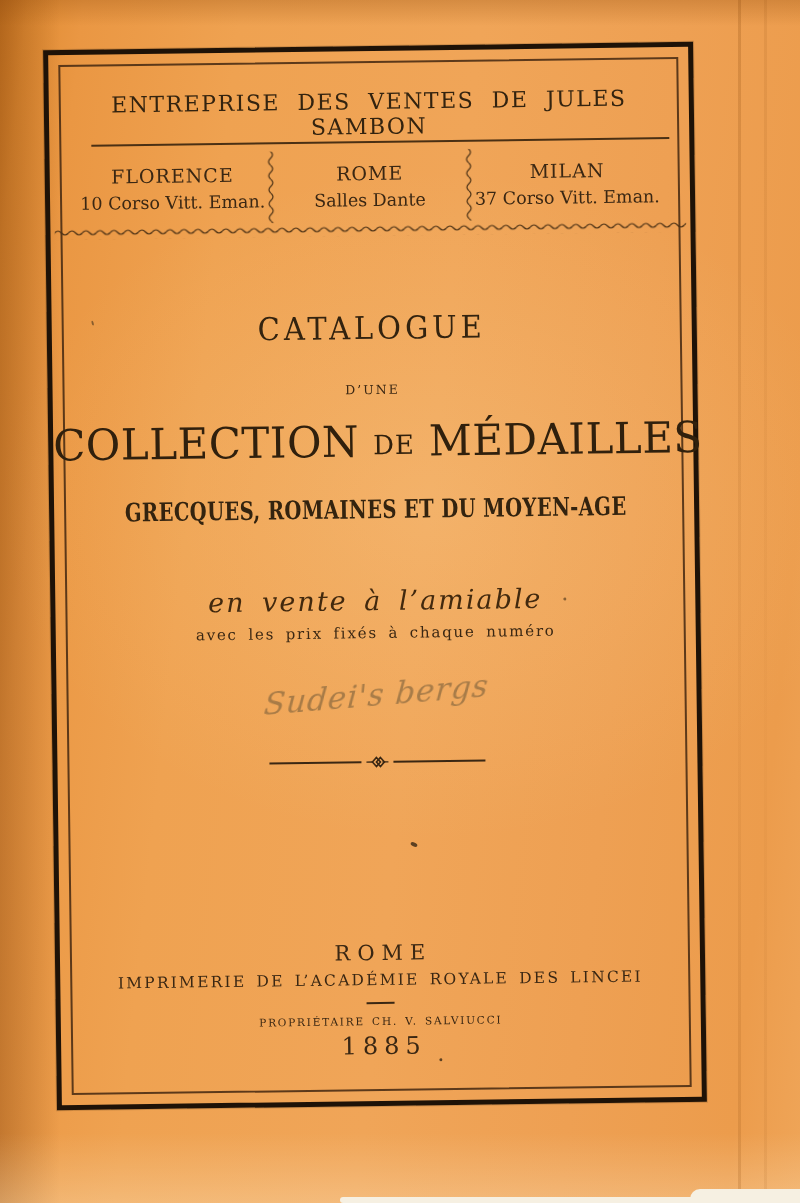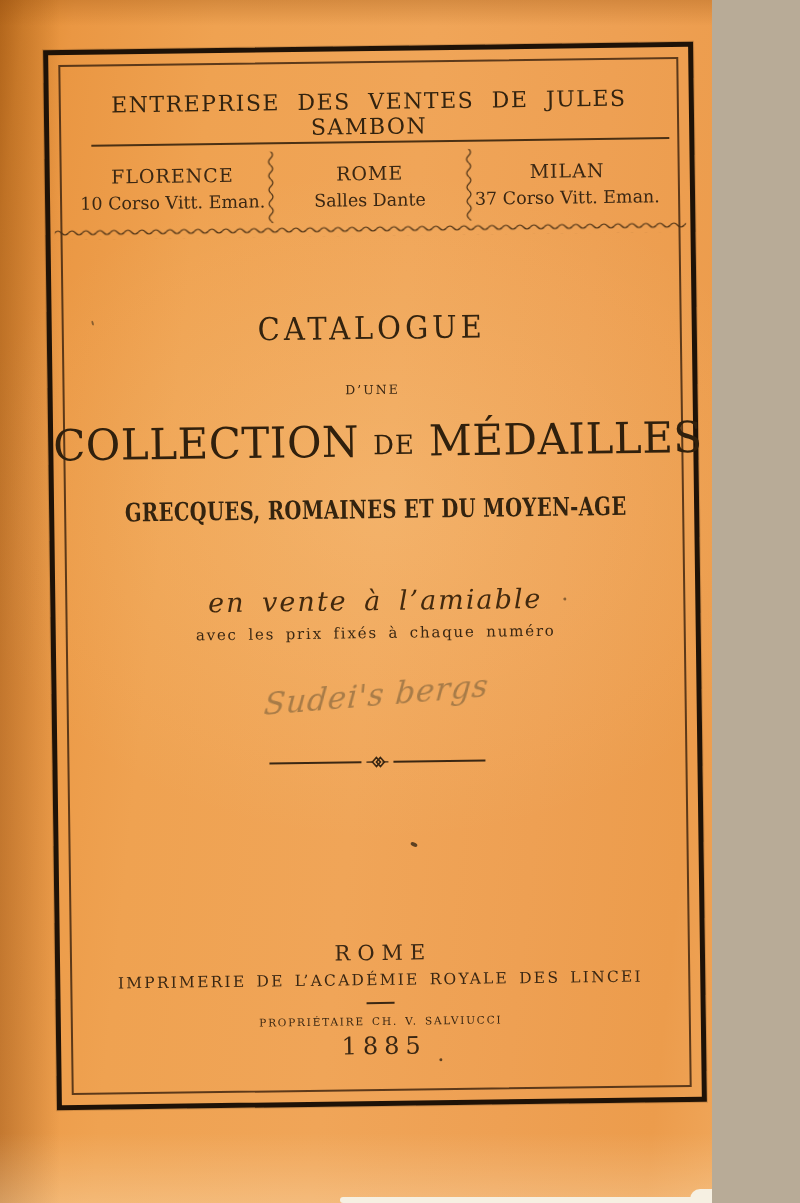--- a/index.html
+++ b/index.html
@@ -1,18 +1,18 @@
 <!DOCTYPE html>
 <html><head>
 <meta charset="utf-8">
 <style>
   html,body{margin:0;padding:0;}
   body{background:#b8ab97;}
   .scan{
-    position:relative;width:712px;height:1203px;overflow:hidden;
+    position:relative;width:800px;height:1203px;overflow:hidden;
     background:
       radial-gradient(ellipse 620px 480px at 54% 42%, rgba(255,224,168,.22), rgba(255,224,168,0) 70%),
       linear-gradient(96deg, #d07c26 0%, #e08c34 3%, #ea9743 9%, #efa251 26%, #f0a558 52%, #eea053 74%, #ec9c4c 92%, #efa558 100%);
     font-family:"DejaVu Serif","Liberation Serif",serif;
     color:#3a2713;
   }
   
   .shade-top{position:absolute;left:0;top:0;right:0;height:26px;background:linear-gradient(180deg,rgba(150,80,15,.30),rgba(150,80,15,0));}
   .shade-left{position:absolute;left:0;top:0;bottom:0;width:60px;background:linear-gradient(90deg,rgba(130,65,10,.38),rgba(130,65,10,0));}
   .shade-bottom{position:absolute;left:0;bottom:0;right:0;height:70px;background:linear-gradient(0deg,rgba(255,238,205,.30),rgba(255,238,205,0));}

